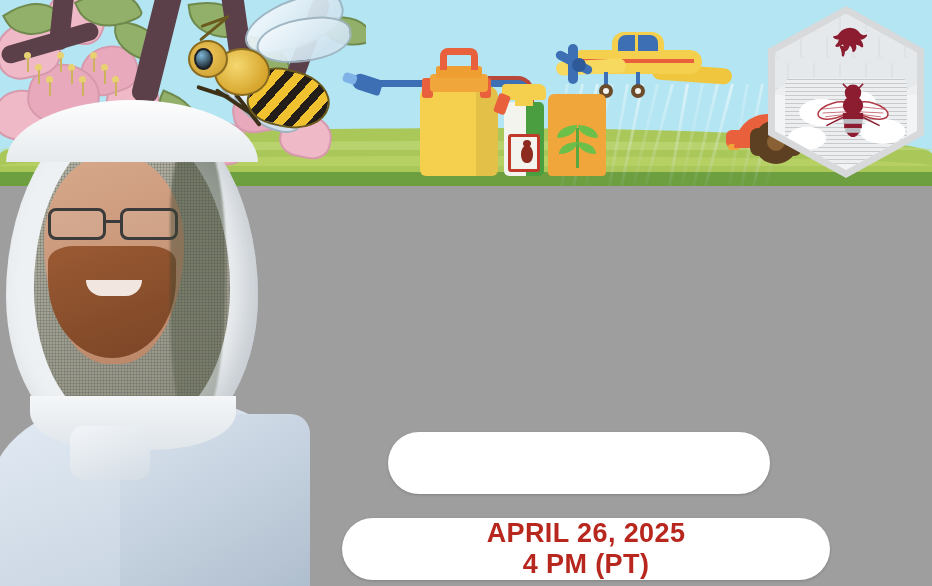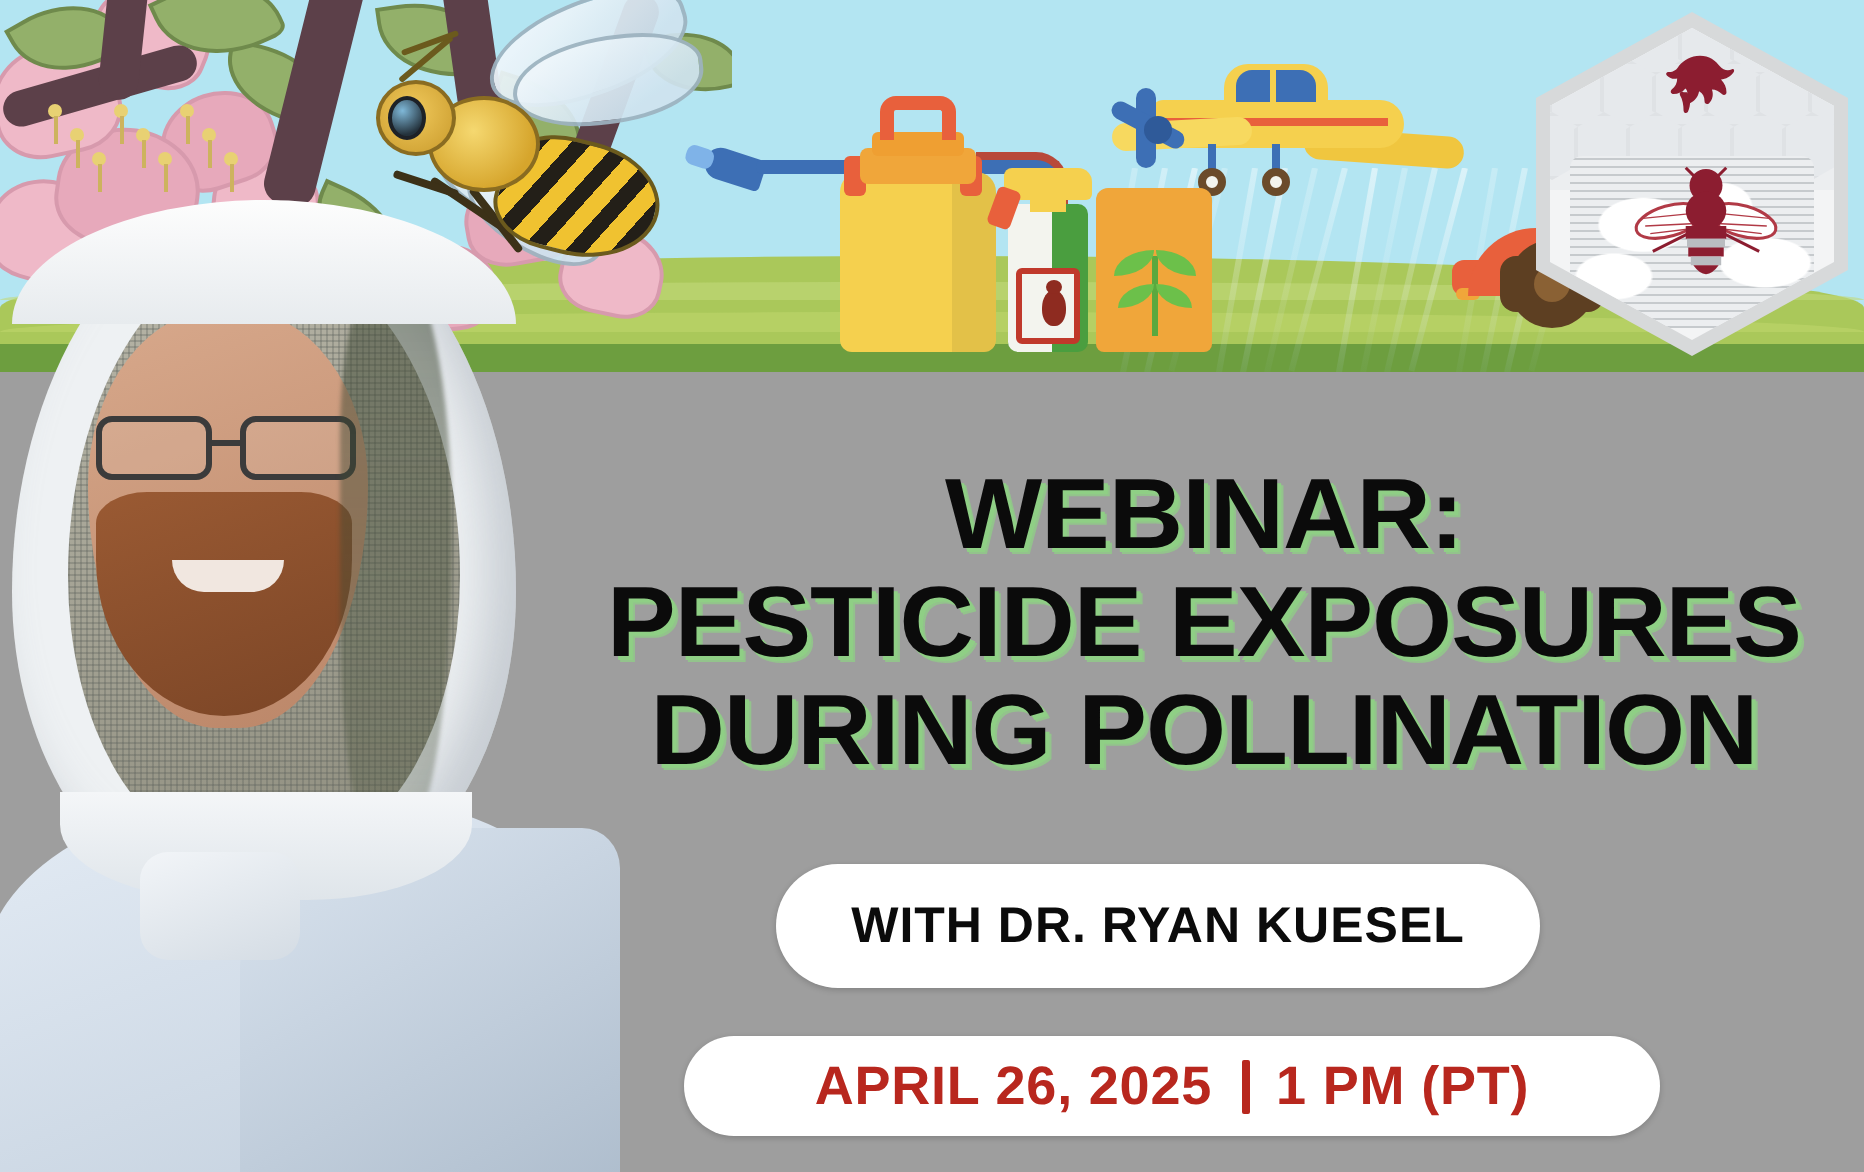--- a/index.html
+++ b/index.html
@@ -255,21 +255,21 @@
 
   .pill {
     position:absolute; background:#ffffff; border-radius:999px;
     display:flex; flex-direction:column; align-items:center; justify-content:center;
     box-shadow:0 1px 3px rgba(0,0,0,.18);
   }
   .pill-name { left:388px; top:432px; width:382px; height:62px; }
   .pname { font-size:25px; font-weight:bold; color:#0b0b0b; letter-spacing:.5px; line-height:1.06; white-space:nowrap;}
   .prole { font-size:18px; font-weight:400; color:#121212; letter-spacing:.6px; line-height:1.25; white-space:nowrap;}
 
-  .pill-date { left:342px; top:518px; width:488px; height:50px; flex-direction:row; gap:0; }
+  .pill-date { left:342px; top:518px; width:488px; height:62px; flex-direction:column; gap:0; }
   .pdate { font-size:27px; font-weight:bold; color:#b8271e; letter-spacing:.4px; white-space:nowrap;}
   .pdivider { width:4px; height:27px; background:#b8271e; margin:0 13px 0 15px; border-radius:1px; }
   .ptime { font-size:27px; font-weight:bold; color:#b8271e; letter-spacing:.4px; white-space:nowrap;}
 </style>
 </head>
 <body>
 
 <div id="poster">
 
   <div class="banner">
@@ -467,29 +467,23 @@
       <div class="lens l"></div>
         <div class="lens r"></div>
         <div class="bridge"></div>
     </div>
     <div class="veil-shadowcol"></div>
     <div class="veil-band-top"></div>
     <div class="veil-band-bot"></div>
     <div class="chinstrap"></div>
   </div>
 
-  <div class="headline">
-    <span class="hl-line hl1">WEBINAR:</span>
-    <span class="hl-line hl2">PESTICIDE EXPOSURES</span>
-    <span class="hl-line hl3">DURING POLLINATION</span>
-  </div>
 
   <div class="pill pill-name">
-    <div class="pname">WITH DR. RYAN KUESEL</div>
   </div>
 
   <div class="pill pill-date">
     <div class="pdate">APRIL 26, 2025</div>
     <div class="pdivider"></div>
-    <div class="ptime">1 PM (PT)</div>
+    <div class="ptime">4 PM (PT)</div>
   </div>
 
 </div>
 
 </body></html>

